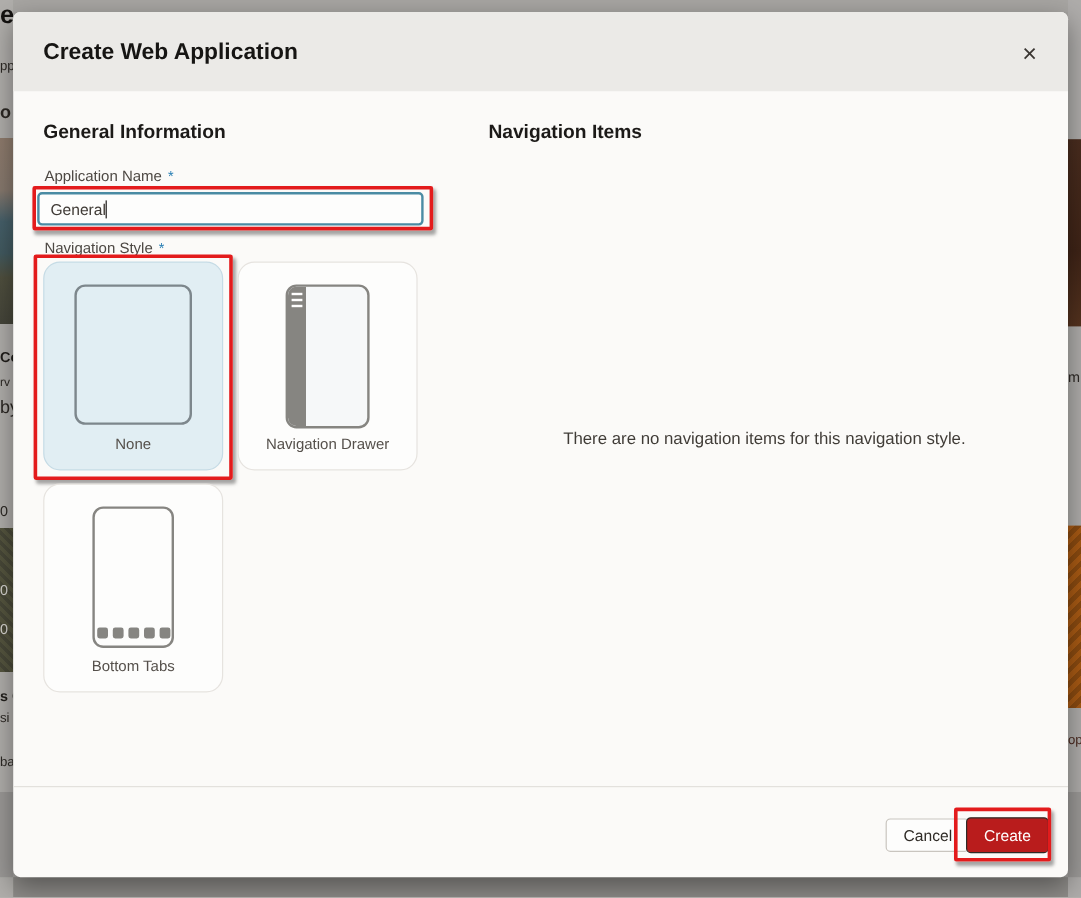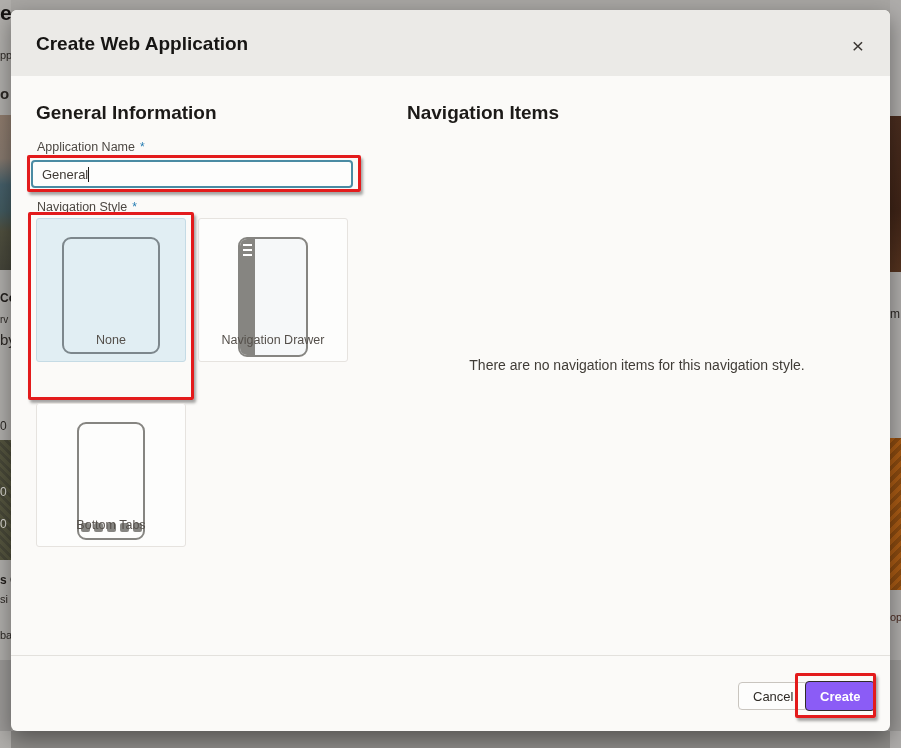--- a/index.html
+++ b/index.html
@@ -36,38 +36,38 @@
   
   .modal { position: absolute; left: 11px; top: 10px; width: 879px; height: 721px;
     background: #fbfaf8; border-radius: 6px; box-shadow: 0 8px 22px rgba(0,0,0,0.4); }
   .modal-header { position: absolute; left: 0; top: 0; width: 100%; height: 66px;
     background: #ebeae7; border-radius: 6px 6px 0 0; }
   .modal-title { position: absolute; left: 25px; top: 23px; font-size: 19px; font-weight: 700; color: #161513; text-align: center; }
   .close-btn { position: absolute; right: 18px; top: 21px; width: 28px; height: 28px;
     display: flex; align-items: center; justify-content: center; cursor: pointer;
     font-size: 21px; font-weight: 400; color: #3a3632; line-height: 1; }
 
-  .section-heading { position: absolute; font-size: 19px; font-weight: 700; color: #1c1a18; }
+  .section-heading { position: absolute; font-size: 16px; font-weight: 700; color: #1c1a18; }
   .h-general { left: 25px; top: 92px; }
   .h-navitems { left: 396px; top: 92px; }
 
   .field-label { position: absolute; font-size: 12.5px; color: #4d4843; }
   .req { color: #267db3; font-size: 12px; vertical-align: top; margin-left: 5px; }
   .lbl-appname { left: 26px; top: 130px; }
   .lbl-navstyle { left: 26px; top: 190px; }
 
   
   .annot { position: absolute; border: 3px solid #e31b1c; border-radius: 2px;
     box-shadow: 2px 3px 3px rgba(0,0,0,0.35); pointer-events: none; }
   .annot-input  { left: 16px;  top: 145px; width: 334px; height: 37px; }
   .annot-none   { left: 17px;  top: 202px; width: 166px; height: 188px; }
   .annot-create { left: 784px; top: 663px; width: 81px;  height: 45px; }
 
   
-  .tile { position: absolute; width: 150px; height: 144px; border-radius: 3px;
+  .tile { position: absolute; width: 150px; height: 174px; border-radius: 14px;
     background: #fdfdfc; border: 1px solid #e6e3df; cursor: pointer; }
   .tile.selected { background: #e1eef3; border-color: #c5dbe5; }
   .tile-none { left: 25px; top: 208px; }
   .tile-drawer { left: 187px; top: 208px; }
   .tile-bottomtabs { left: 25px; top: 393px; }
   .tile-label { position: absolute; left: 0; bottom: 14px; width: 100%;
     text-align: center; font-size: 12.5px; color: #55504b; }
 
   .icon-phone { position: absolute; left: 50%; transform: translateX(-50%); top: 18px;
     border: 2px solid #828b8f; border-radius: 9px; background: transparent; }
@@ -83,22 +83,22 @@
 
   .empty-msg { position: absolute; left: 396px; top: 347px; width: 460px;
     text-align: center; font-size: 14px; color: #403c37; }
 
   
   .footer-divider { position: absolute; left: 0; top: 645px; width: 100%; height: 1px; background: #e3e1dd; }
   .btn { position: absolute; height: 28px; border-radius: 4px; font-family: "Liberation Sans", sans-serif;
     font-size: 13px; display: flex; align-items: center; justify-content: center;
     cursor: pointer; padding: 0 14px; }
   .btn-cancel { left: 727px; top: 672px; background: #fdfdfc; border: 1px solid #c9c5bf; color: #2f2b26; }
-  .btn-create { left: 794px; top: 671px; height: 30px; background: #8b5cf6; border: 1px solid #2f2b27;
-    color: #ffffff; font-weight: 700; }
+  .btn-create { left: 794px; top: 671px; height: 30px; background: #b91c1c; border: 1px solid #2f2b27;
+    color: #ffffff; font-weight: 400; }
 
   .caret { display: inline-block; width: 1px; height: 15px; background: #1c1a18;
     vertical-align: middle; margin-left: 0; animation: none; }
   .input-wrap { position: absolute; left: 20px; top: 150px; width: 322px; height: 28px;
     border: 2px solid #4a8ba3; border-radius: 4px; background: #fdfdfc;
     display: flex; align-items: center; padding: 0 9px; cursor: text; }
   .input-text { font-size: 13px; color: #3f3a35; white-space: pre; }
 </style>
 </head>
 <body>

